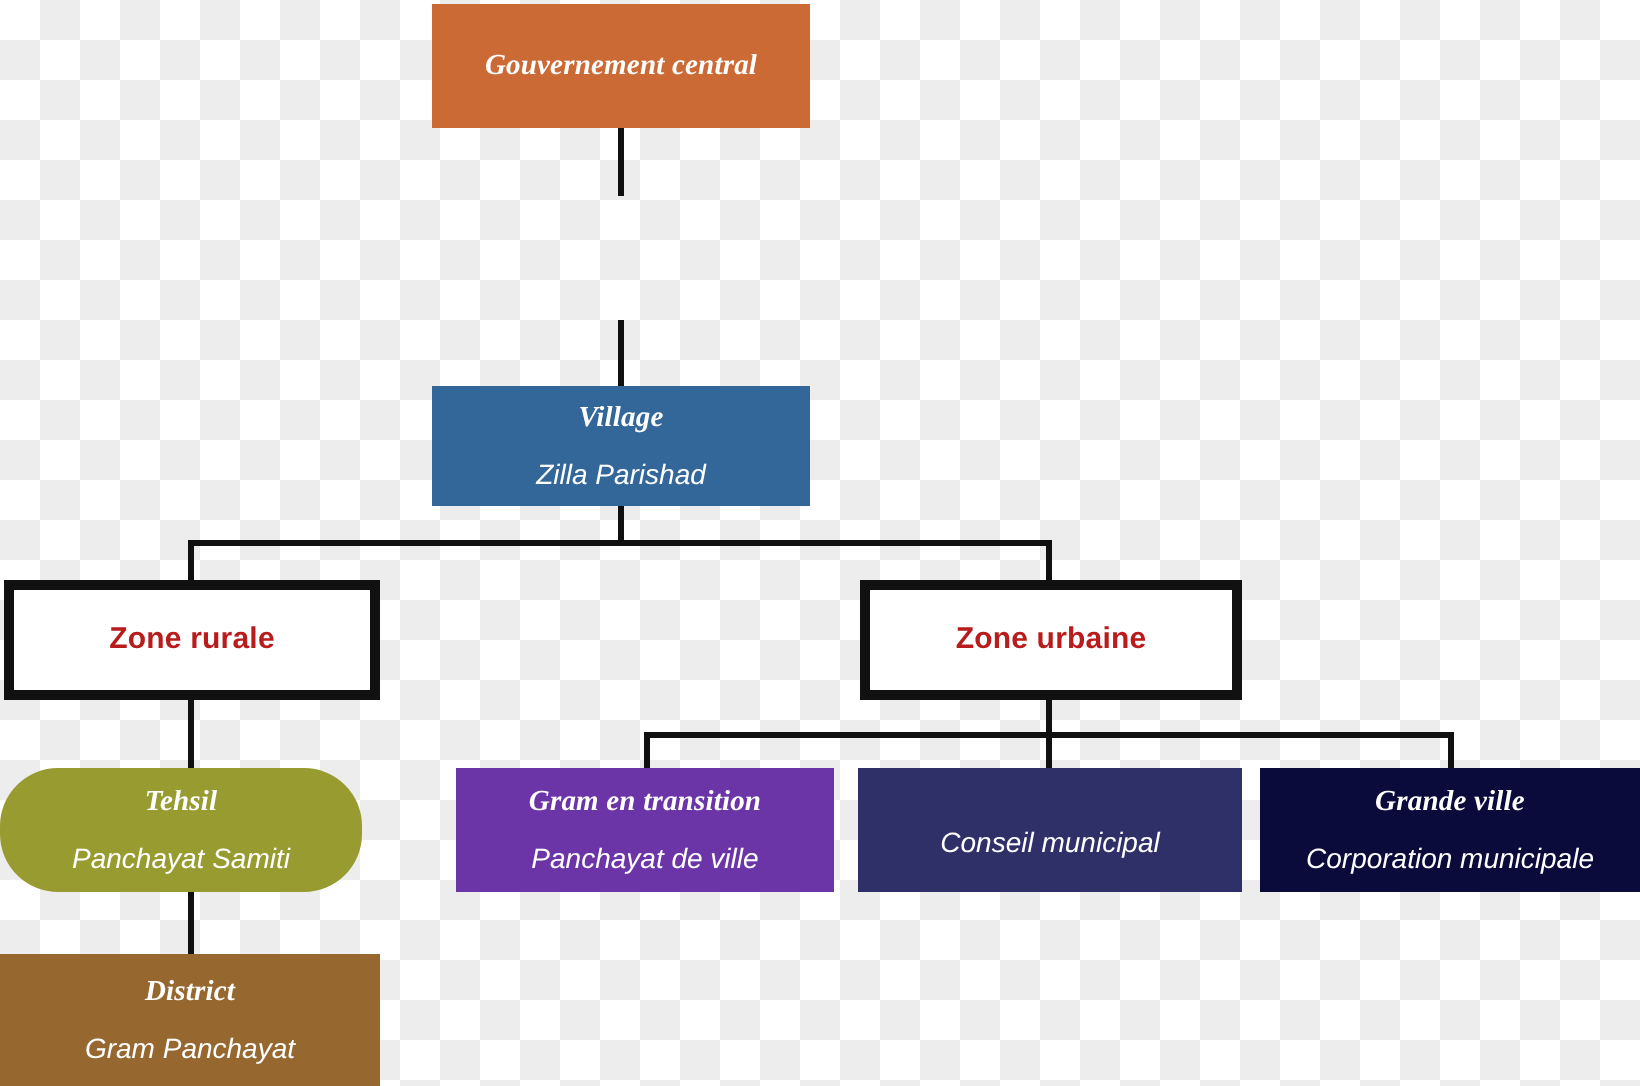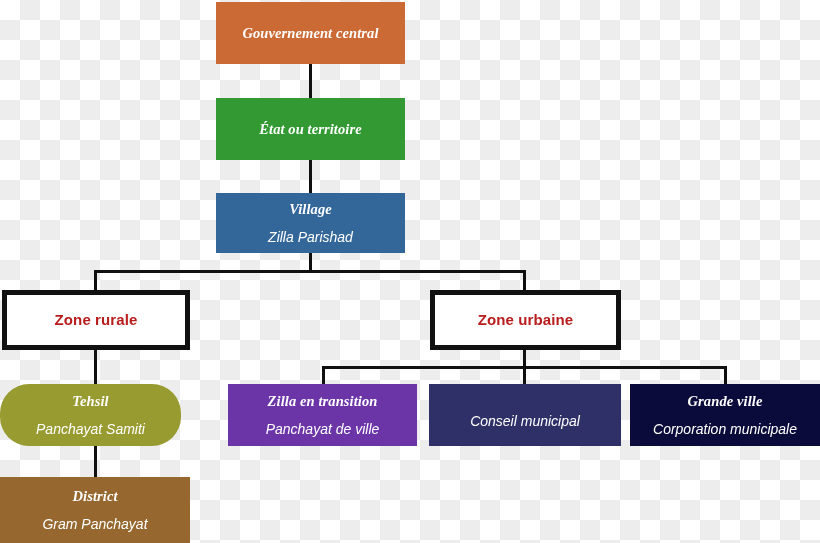--- a/index.html
+++ b/index.html
@@ -91,44 +91,41 @@
   <div class="conn" style="left:523px; top:349px; width:3px; height:19px;"></div>
   <div class="conn" style="left:322px; top:366px; width:405px; height:3px;"></div>
   <div class="conn" style="left:322px; top:366px; width:3px; height:19px;"></div>
   <div class="conn" style="left:523px; top:366px; width:3px; height:19px;"></div>
   <div class="conn" style="left:724px; top:366px; width:3px; height:19px;"></div>
 
   <div class="node filled" style="left:216px; top:2px; width:189px; height:62px; background:#CB6A35;">
     <div class="title">Gouvernement central</div>
   </div>
 
-  <div class="node filled" style="left:216px; top:98px; width:189px; height:62px; background:#339A33;">
-    <div class="title">État ou territoire</div>
-  </div>
 
   <div class="node filled" style="left:216px; top:193px; width:189px; height:60px; background:#336699;">
     <div class="title">Village</div>
     <div class="sub">Zilla Parishad</div>
   </div>
 
   <div class="node outline" style="left:2px; top:290px; width:188px; height:60px;">
     <div class="title">Zone rurale</div>
   </div>
 
   <div class="node outline" style="left:430px; top:290px; width:191px; height:60px;">
     <div class="title">Zone urbaine</div>
   </div>
 
   <div class="node filled" style="left:0px; top:384px; width:181px; height:62px; background:#989B30;border-radius:29px;">
     <div class="title">Tehsil</div>
     <div class="sub">Panchayat Samiti</div>
   </div>
 
   <div class="node filled" style="left:228px; top:384px; width:189px; height:62px; background:#6B35A8;">
-    <div class="title">Zilla en transition</div>
+    <div class="title">Gram en transition</div>
     <div class="sub">Panchayat de ville</div>
   </div>
 
   <div class="node filled" style="left:429px; top:384px; width:192px; height:62px; background:#2F3068;">
     <div class="sub">Conseil municipal</div>
   </div>
 
   <div class="node filled" style="left:630px; top:384px; width:190px; height:62px; background:#0B0B3B;">
     <div class="title">Grande ville</div>
     <div class="sub">Corporation municipale</div>

